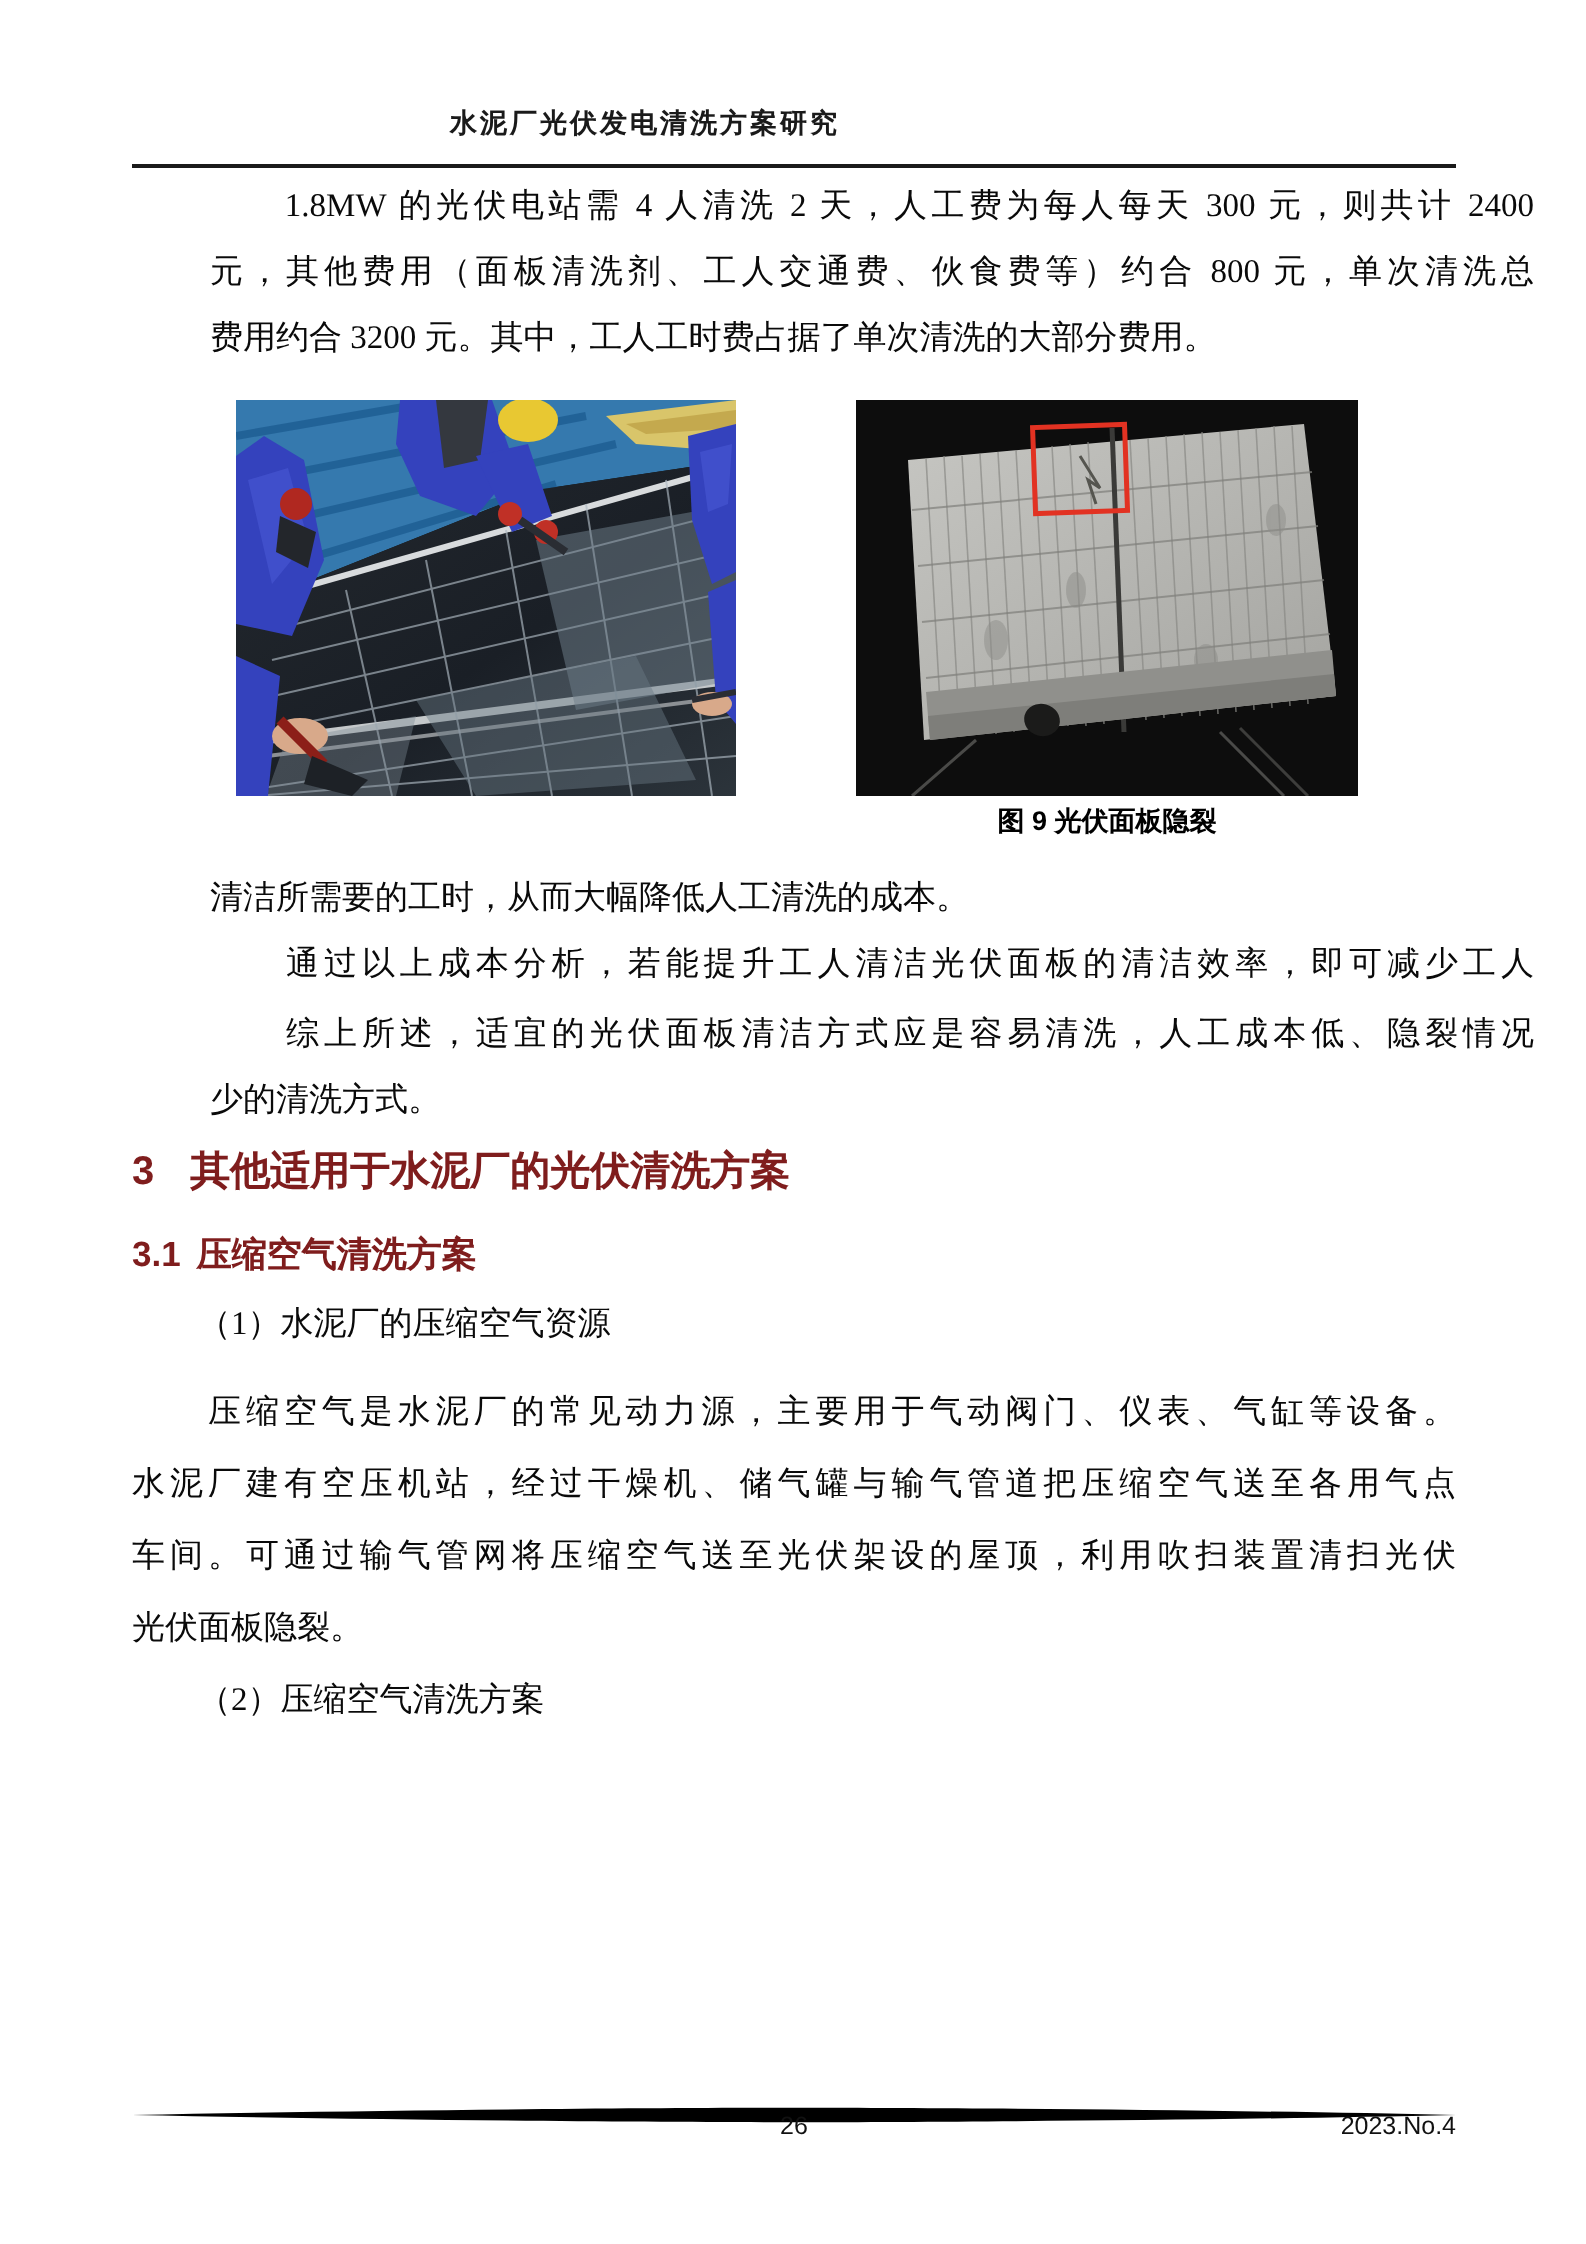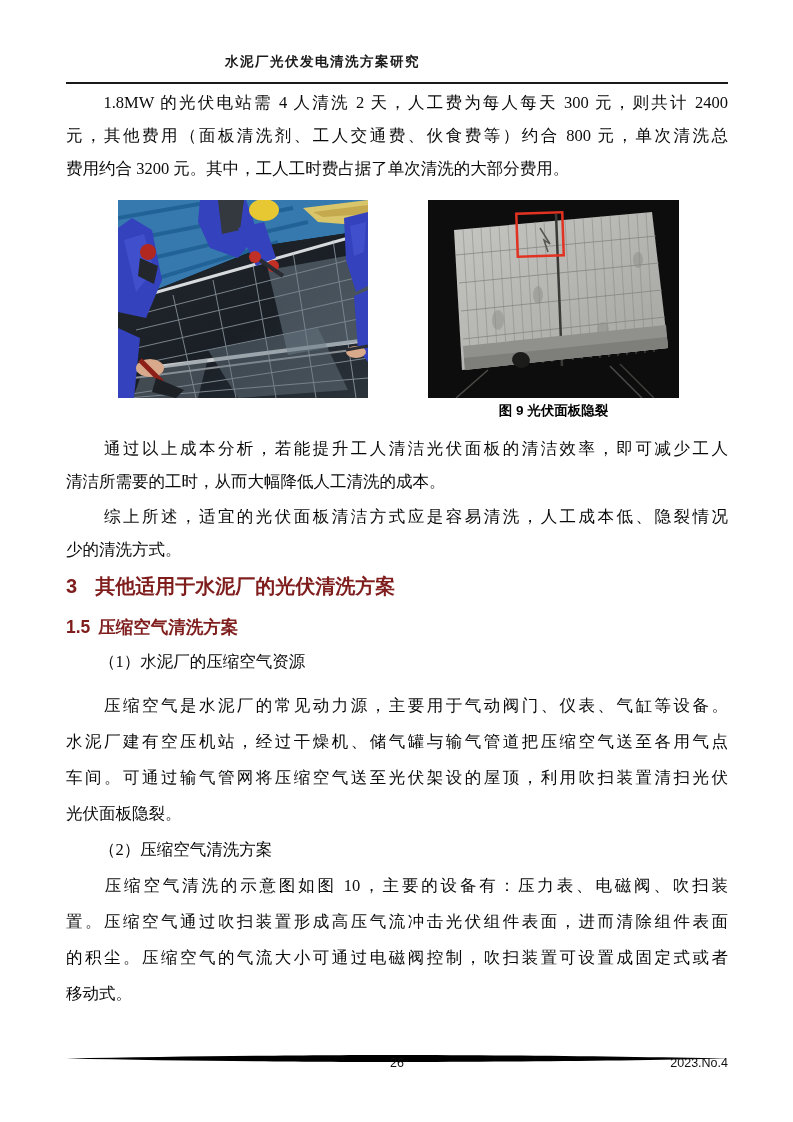--- a/index.html
+++ b/index.html
@@ -29,21 +29,21 @@
     top: 82px; left: 66px; width: 662px;
     border-top: 2px solid #1a1a1a;
   }
 
   
   .para {
     left: 66px; width: 662px;
     font-size: 16.5px;
     color: #0a0a0a;
   }
-  .lh33 { line-height: 33px; }
+  .lh33 { line-height: 33px; margin-left: 39px; }
   .lh36 { line-height: 36px; }
   .tline { text-align: justify; white-space: nowrap; overflow: hidden; }
   .jline { text-align-last: justify; }
   .lastline { text-align-last: left; }
 
   
   .figure { top: 200px; height: 198px; overflow: hidden; background: #111; }
   .figure svg { display: block; }
   .fig-caption {
     top: 402px; height: 20px;
@@ -231,54 +231,48 @@
 
       <line x1="60" y1="170" x2="28" y2="198" stroke="#4a4a48" stroke-width="1.5"></line>
       <line x1="182" y1="166" x2="214" y2="198" stroke="#4a4a48" stroke-width="1.5"></line>
       <line x1="192" y1="164" x2="226" y2="198" stroke="#3d3d3b" stroke-width="1.5"></line>
     </svg>
   </div>
 
   <div class="abs fig-caption" style="left:428px; width:251px;">图 9 光伏面板隐裂</div>
 
   <div class="abs para lh33" style="top:432px">
+      <div class="tline lastline">清洁所需要的工时，从而大幅降低人工清洗的成本。</div>
       <div class="tline jline">　　通过以上成本分析，若能提升工人清洁光伏面板的清洁效率，即可减少工人</div>
-      <div class="tline lastline">清洁所需要的工时，从而大幅降低人工清洗的成本。</div>
     </div>
 
   <div class="abs para lh33" style="top:500px">
       <div class="tline jline">　　综上所述，适宜的光伏面板清洁方式应是容易清洗，人工成本低、隐裂情况</div>
       <div class="tline lastline">少的清洗方式。</div>
     </div>
 
   <div class="abs h-sec h3">
     <span class="sec-num">3</span><span>其他适用于水泥厂的光伏清洗方案</span>
   </div>
 
   <div class="abs h-sec h31">
-    <span class="sec-num">1.5</span><span>压缩空气清洗方案</span>
+    <span class="sec-num">3.1</span><span>压缩空气清洗方案</span>
   </div>
 
   <div class="abs list-line" style="top:650px">　　（1）水泥厂的压缩空气资源</div>
 
   <div class="abs para lh36" style="top:688px">
       <div class="tline jline">　　压缩空气是水泥厂的常见动力源，主要用于气动阀门、仪表、气缸等设备。</div>
       <div class="tline jline">水泥厂建有空压机站，经过干燥机、储气罐与输气管道把压缩空气送至各用气点</div>
       <div class="tline jline">车间。可通过输气管网将压缩空气送至光伏架设的屋顶，利用吹扫装置清扫光伏</div>
       <div class="tline lastline">光伏面板隐裂。</div>
     </div>
 
   <div class="abs list-line" style="top:838px">　　（2）压缩空气清洗方案</div>
 
-  <div class="abs para lh36" style="top:868px">
-      <div class="tline jline">　　压缩空气清洗的示意图如图 10，主要的设备有：压力表、电磁阀、吹扫装</div>
-      <div class="tline jline">置。压缩空气通过吹扫装置形成高压气流冲击光伏组件表面，进而清除组件表面</div>
-      <div class="tline jline">的积尘。压缩空气的气流大小可通过电磁阀控制，吹扫装置可设置成固定式或者</div>
-      <div class="tline lastline">移动式。</div>
-    </div>
 
   <div class="abs footer-bar">
     <svg width="662" height="9" viewBox="0 0 662 9">
       <path d="M0,4.5 C110,2.2 250,0.9 331,0.9 C420,0.9 560,2.2 662,4.5 C560,6.8 420,8.1 331,8.1 C250,8.1 110,6.8 0,4.5 Z" fill="#000"></path>
     </svg>
   </div>
   <div class="abs footer-text">
     <span class="footer-page">26</span>
     <span class="footer-issue">2023.No.4</span>
   </div>

